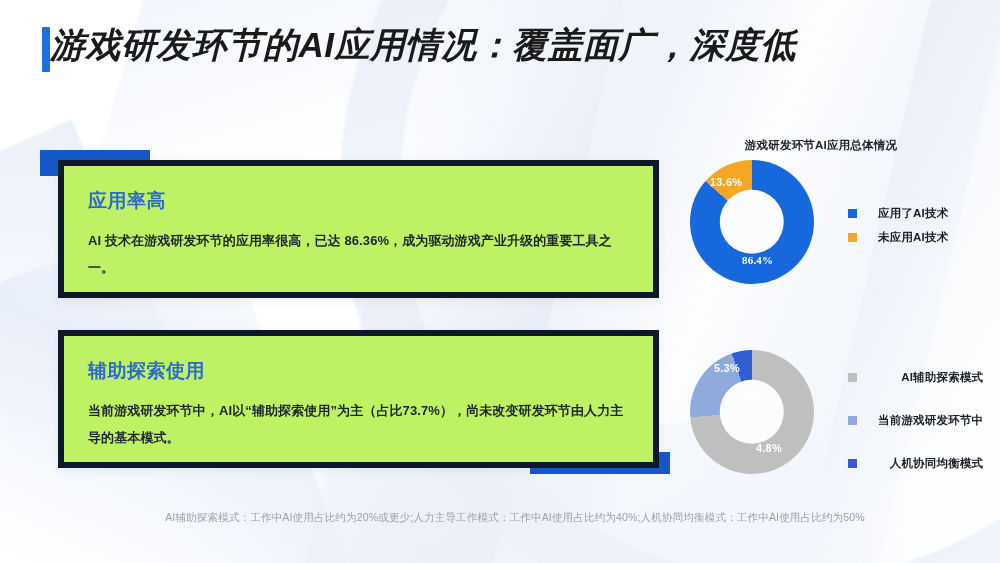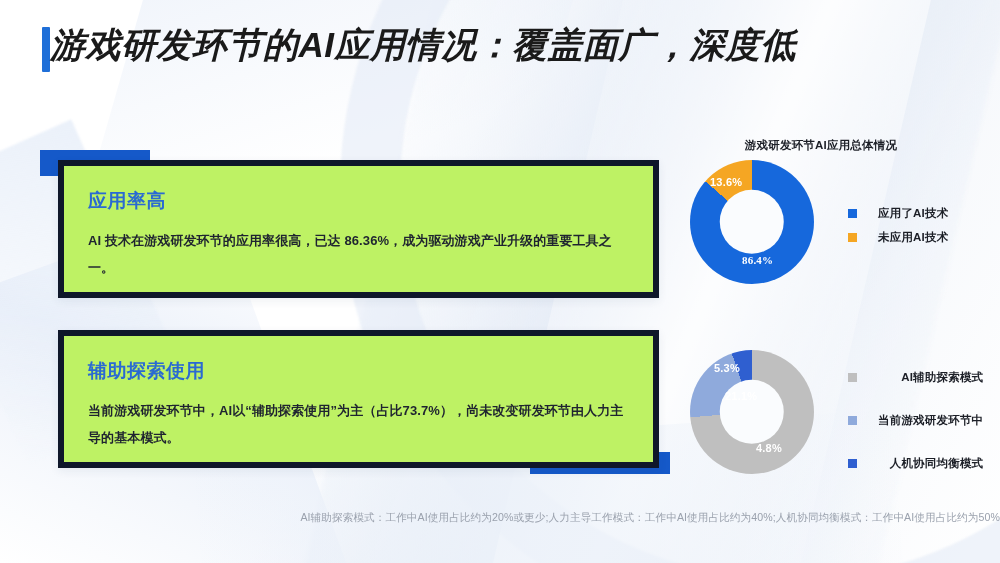--- a/index.html
+++ b/index.html
@@ -267,21 +267,21 @@
     color: #1c1f27;
     letter-spacing: .2px;
   }
 
   
   .footer-note {
     position: absolute;
     left: 0;
     right: 0;
     top: 511px;
-    text-align: right;
+    text-align: center;
     font-size: 10.6px;
     color: #9aa1ad;
     letter-spacing: .1px;
     padding-left: 30px;
   }
 </style>
 </head>
 <body>
 
 <div class="slide">

